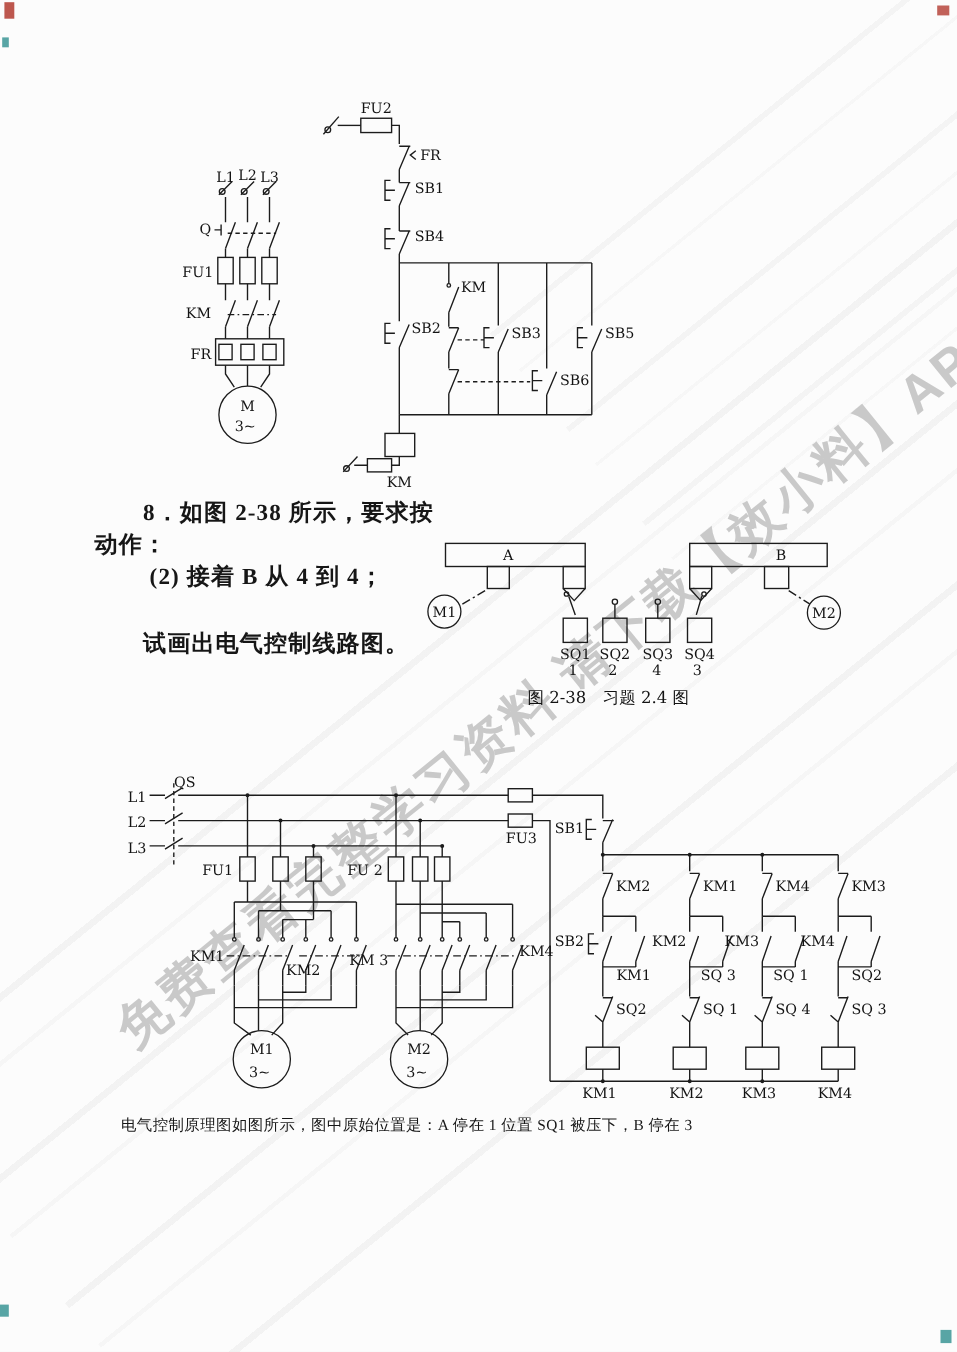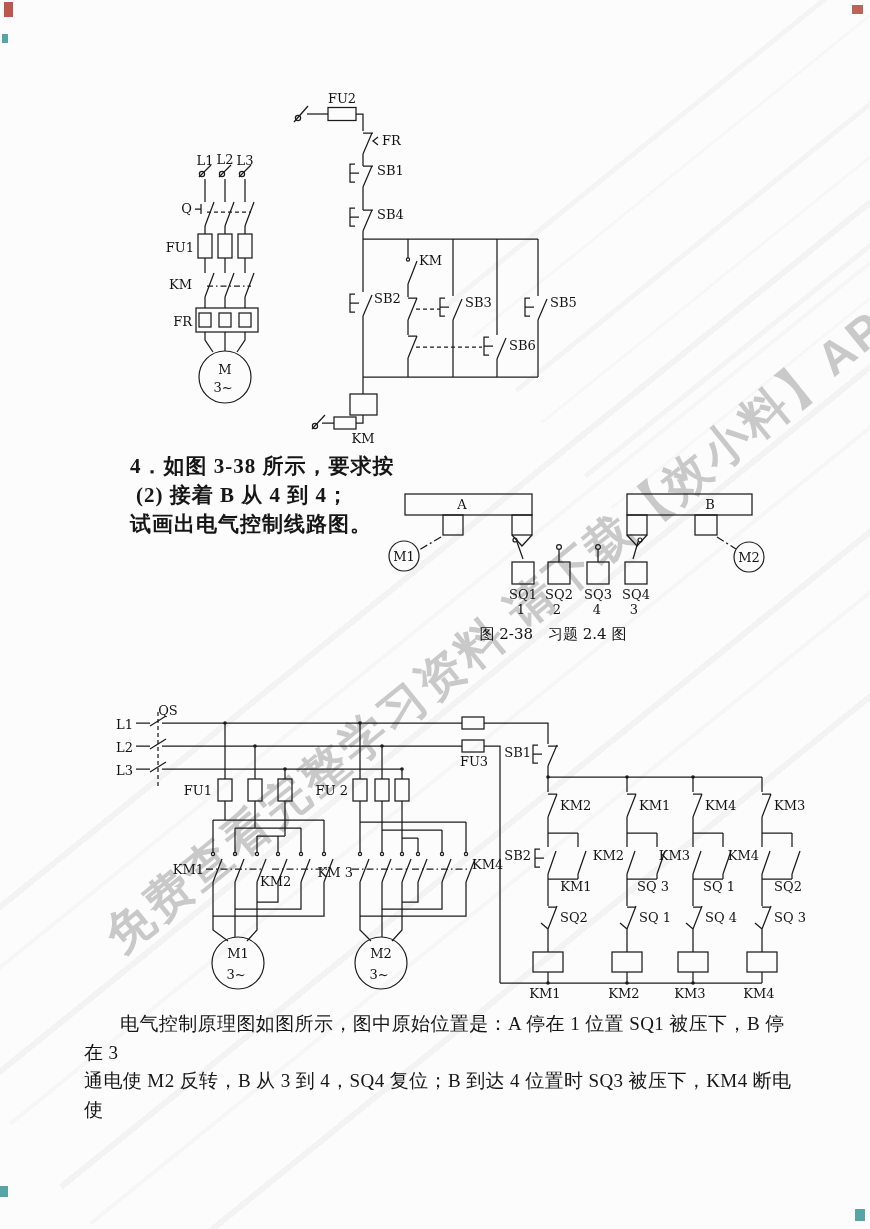--- a/index.html
+++ b/index.html
@@ -23,23 +23,23 @@
   svg.diag text.cap{font-size:15px;}
   svg.diag path,svg.diag line{stroke:#1c1c1c;stroke-width:1.25;fill:none;}
   svg.diag rect{stroke:#1c1c1c;stroke-width:1.25;fill:none;}
   svg.diag circle.sym{stroke:#1c1c1c;stroke-width:1.2;fill:none;}
   svg.diag circle.dot{stroke:none;fill:#1c1c1c;}
   
   .problem{position:absolute;left:86px;top:452px;width:340px;font-size:21px;font-weight:bold;
            line-height:29px;letter-spacing:1px;}
   .p-ind{text-indent:44px;}
   .p-item{margin-left:50px;}
-  .p-tail{margin-left:44px;}
-  
-  .para{position:absolute;left:84px;top:1010px;width:718px;font-size:19px;line-height:28.6px;
+  .p-tail{margin-left:44px;margin-top:32px;}
+  
+  .para{position:absolute;left:74px;top:1010px;width:718px;font-size:14px;line-height:28.6px;
         letter-spacing:.4px;}
   .para .ind{text-indent:36px;}
   
   .mark{position:absolute;}
 </style>
 </head>
 <body>
 
 <div class="page">
 
@@ -291,23 +291,23 @@
       <text x="705" y="922">SQ 4</text>
       <text x="774" y="922">SQ 3</text>
       <text x="545" y="998" text-anchor="middle">KM1</text>
       <text x="624" y="998" text-anchor="middle">KM2</text>
       <text x="690" y="998" text-anchor="middle">KM3</text>
       <text x="759" y="998" text-anchor="middle">KM4</text>
     </g>
   </svg>
 
   <div class="problem">
-    <div class="p-ind">4．如图 3-38 所示，要求按</div>
+    <div class="p-ind">8．如图 2-38 所示，要求按</div>
+    <div>动作：</div>
     <div class="p-item">(2) 接着 B 从 4 到 4；</div>
     <div class="p-tail">试画出电气控制线路图。</div>
   </div>
 
   <div class="para">
     <div class="ind">电气控制原理图如图所示，图中原始位置是：A 停在 1 位置 SQ1 被压下，B 停在 3</div>
-    <div>通电使 M2 反转，B 从 3 到 4，SQ4 复位；B 到达 4 位置时 SQ3 被压下，KM4 断电使</div>
   </div>
 
 </div>
 
 </body></html>

